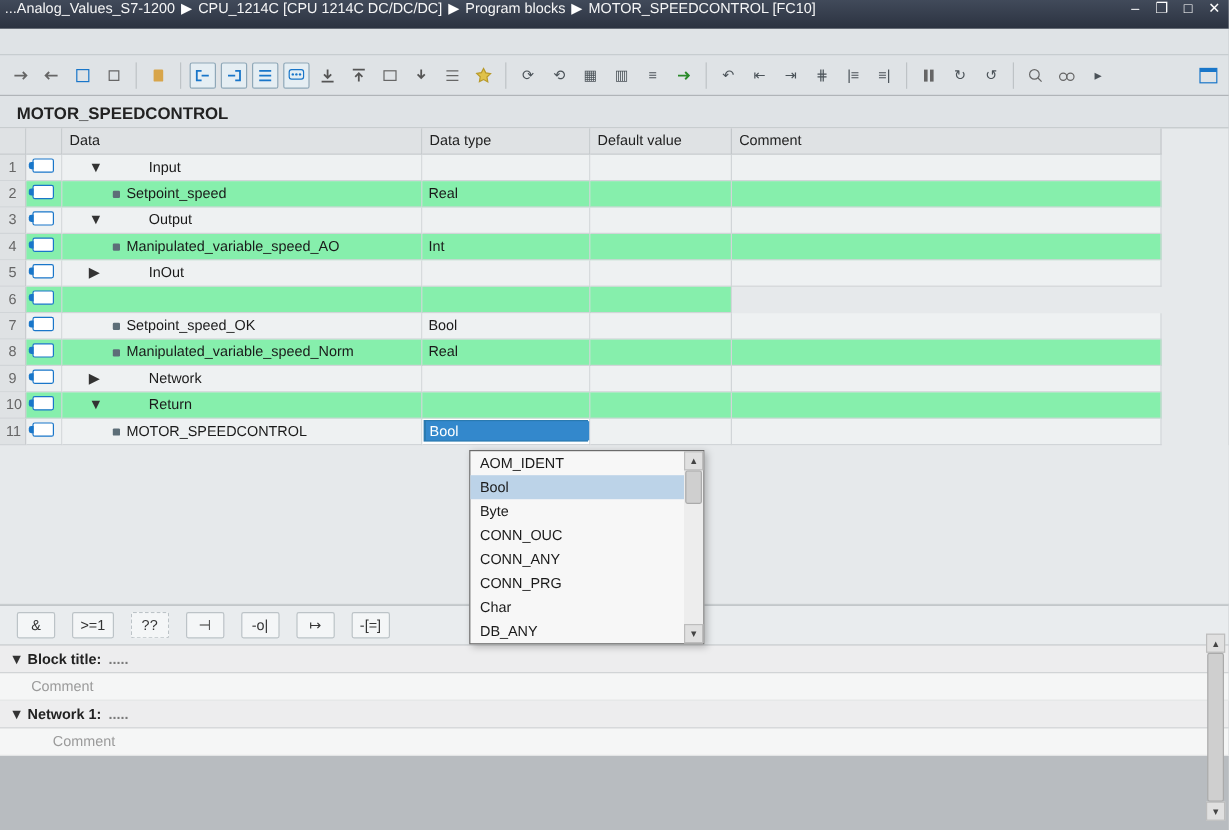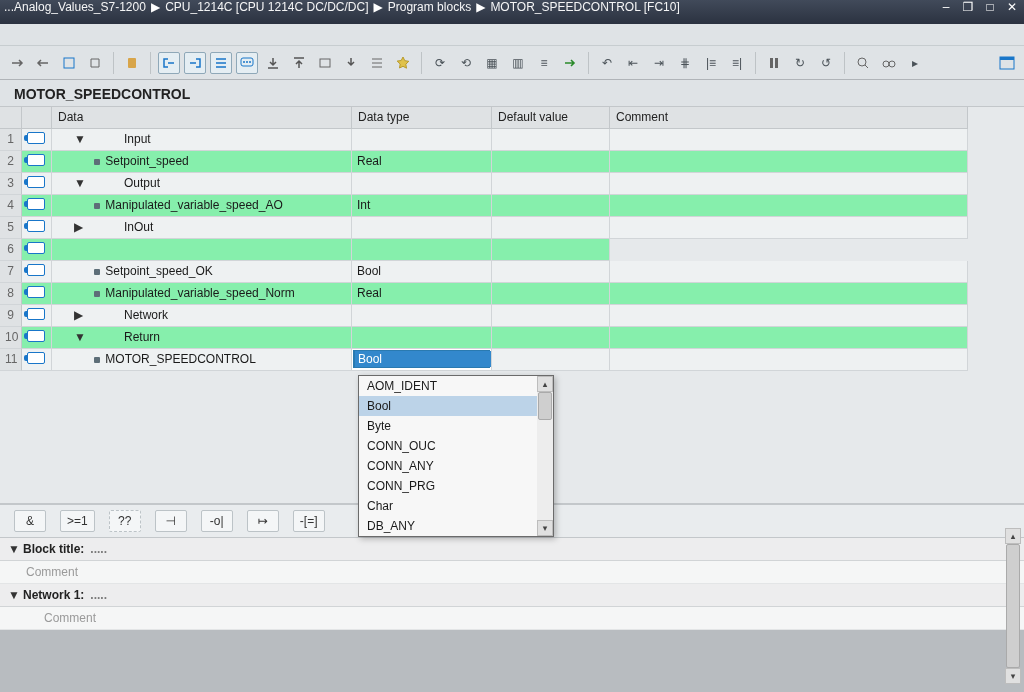--- a/index.html
+++ b/index.html
@@ -349,21 +349,21 @@
           <div class="inner">
             <input value="Bool" style="">
           </div>
         </div>
         <div></div>
         <div></div>
       </div>
     </div>
   <div class="iface-below"></div>
 
-  <div class="dropdown" style="top:268px;">
+  <div class="dropdown" style="top:268px;margin-left:33px;">
     <div class="dd-inner">
       <div class="dd-list" id="dd-list">
           <div class="dd-item">AOM_IDENT</div>
           <div class="dd-item sel">Bool</div>
           <div class="dd-item">Byte</div>
           <div class="dd-item">CONN_OUC</div>
           <div class="dd-item">CONN_ANY</div>
           <div class="dd-item">CONN_PRG</div>
           <div class="dd-item">Char</div>
           <div class="dd-item">DB_ANY</div>

